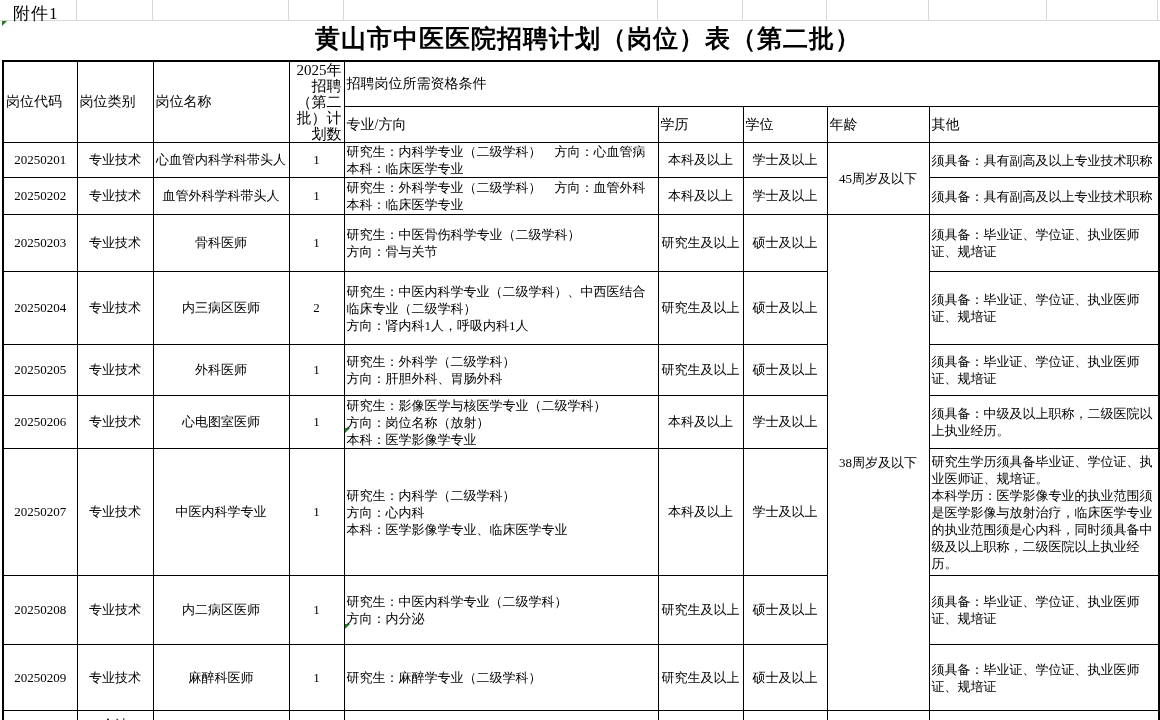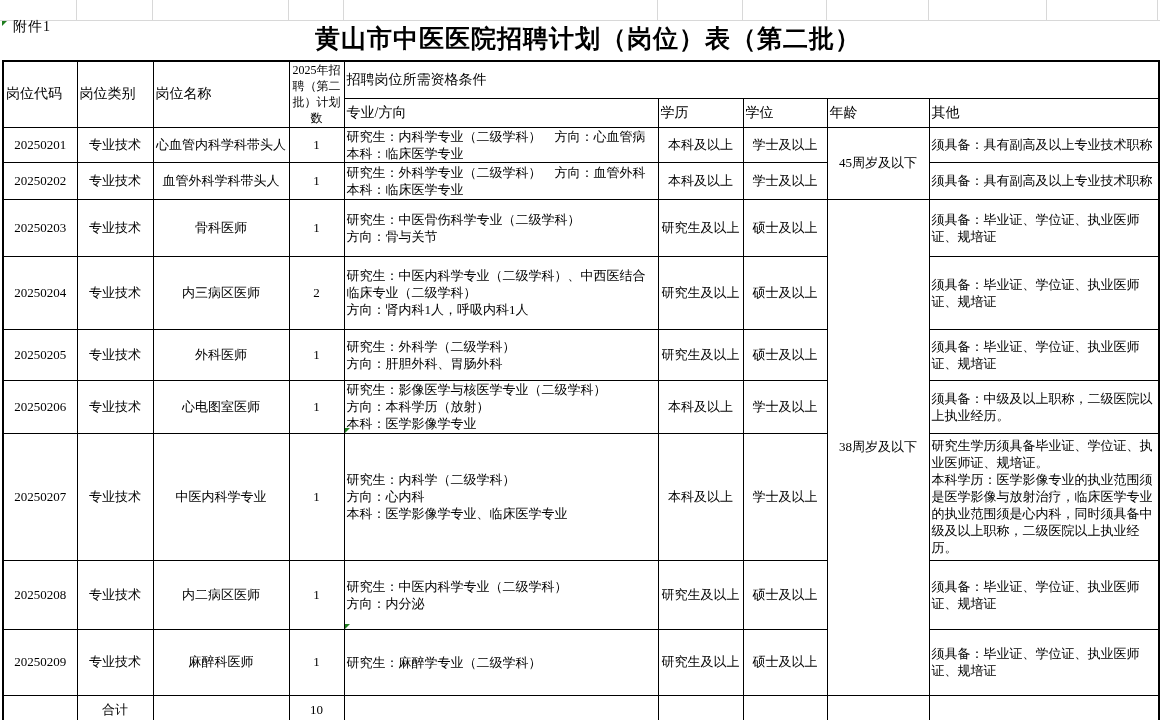--- a/index.html
+++ b/index.html
@@ -1,32 +1,32 @@
 <!DOCTYPE html>
 <html><head>
 <meta charset="utf-8">
 <style>
   html,body{margin:0;padding:0}
   .page{position:relative;width:1160px;height:720px;background:#ffffff;
         font-family:"Liberation Serif","DejaVu Serif",serif;color:#000;overflow:hidden}
   .gl{position:absolute;background:#d8d8d8}
   .gl.v{width:1px;top:0;height:20px}
   .gl.h{left:0;top:20px;width:1160px;height:1px}
-  .attachment{position:absolute;left:13px;top:18px;font-size:14px;letter-spacing:1px}
+  .attachment{position:absolute;left:13px;top:2px;font-size:17px;letter-spacing:1px}
   .title{position:absolute;left:8px;top:22px;width:1160px;text-align:center;
          font-size:25px;font-weight:bold;letter-spacing:1px}
   .tri{position:absolute;width:0;height:0;border-top:5px solid #1f7d1f;border-right:5px solid transparent}
   .tbl{position:absolute;left:2px;top:60px;width:1156px;table-layout:fixed;
        border-collapse:collapse;border:2px solid #000;font-size:13px}
   .tbl td{border:1px solid #000;padding:0 2px;overflow:hidden;vertical-align:middle}
   .c{text-align:center}
   .l{text-align:left;padding:1px 3px 1px 4px}
   .line{line-height:17px}
   .hd{font-size:14px;text-align:left}
-  .hd-plan{font-size:12px;line-height:16px;text-align:center;padding:0 1px}
+  .hd-plan{font-size:15px;line-height:16px;text-align:right;padding:0 1px}
 </style>
 </head>
 <body>
 
 <div class="page">
 
   <div>
     <div class="gl v" style="left:76px"></div>
     <div class="gl v" style="left:152px"></div>
     <div class="gl v" style="left:288px"></div>
@@ -158,21 +158,21 @@
       </td>
     </tr>
 
     <tr style="height:53px">
       <td class="c">20250206</td>
       <td class="c">专业技术</td>
       <td class="c">心电图室医师</td>
       <td class="c">1</td>
       <td class="l">
         <div class="line">研究生：影像医学与核医学专业（二级学科）</div>
-        <div class="line">方向：本科学历（放射）</div>
+        <div class="line">方向：岗位名称（放射）</div>
         <div class="line">本科：医学影像学专业</div>
       </td>
       <td class="c">本科及以上</td>
       <td class="c">学士及以上</td>
       <td class="l">
         <div class="line">须具备：中级及以上职称，二级医院以上执业经历。</div>
       </td>
     </tr>
 
     <tr style="height:127px">

